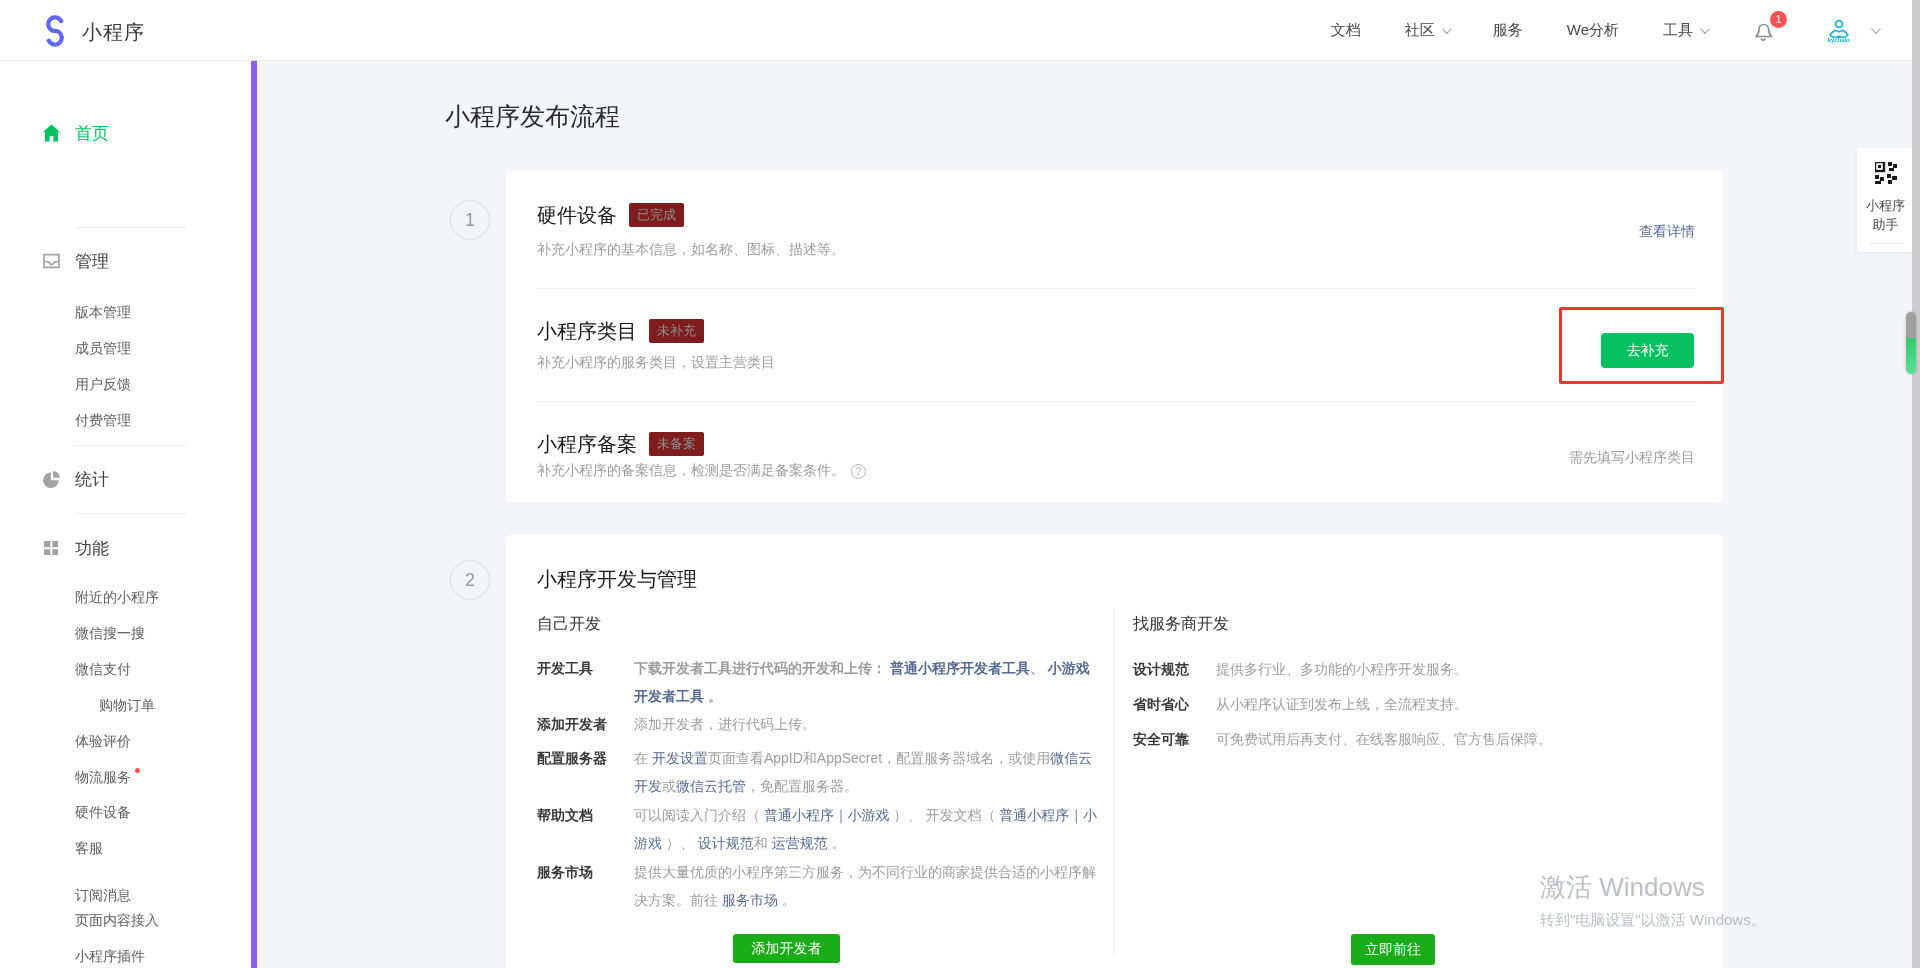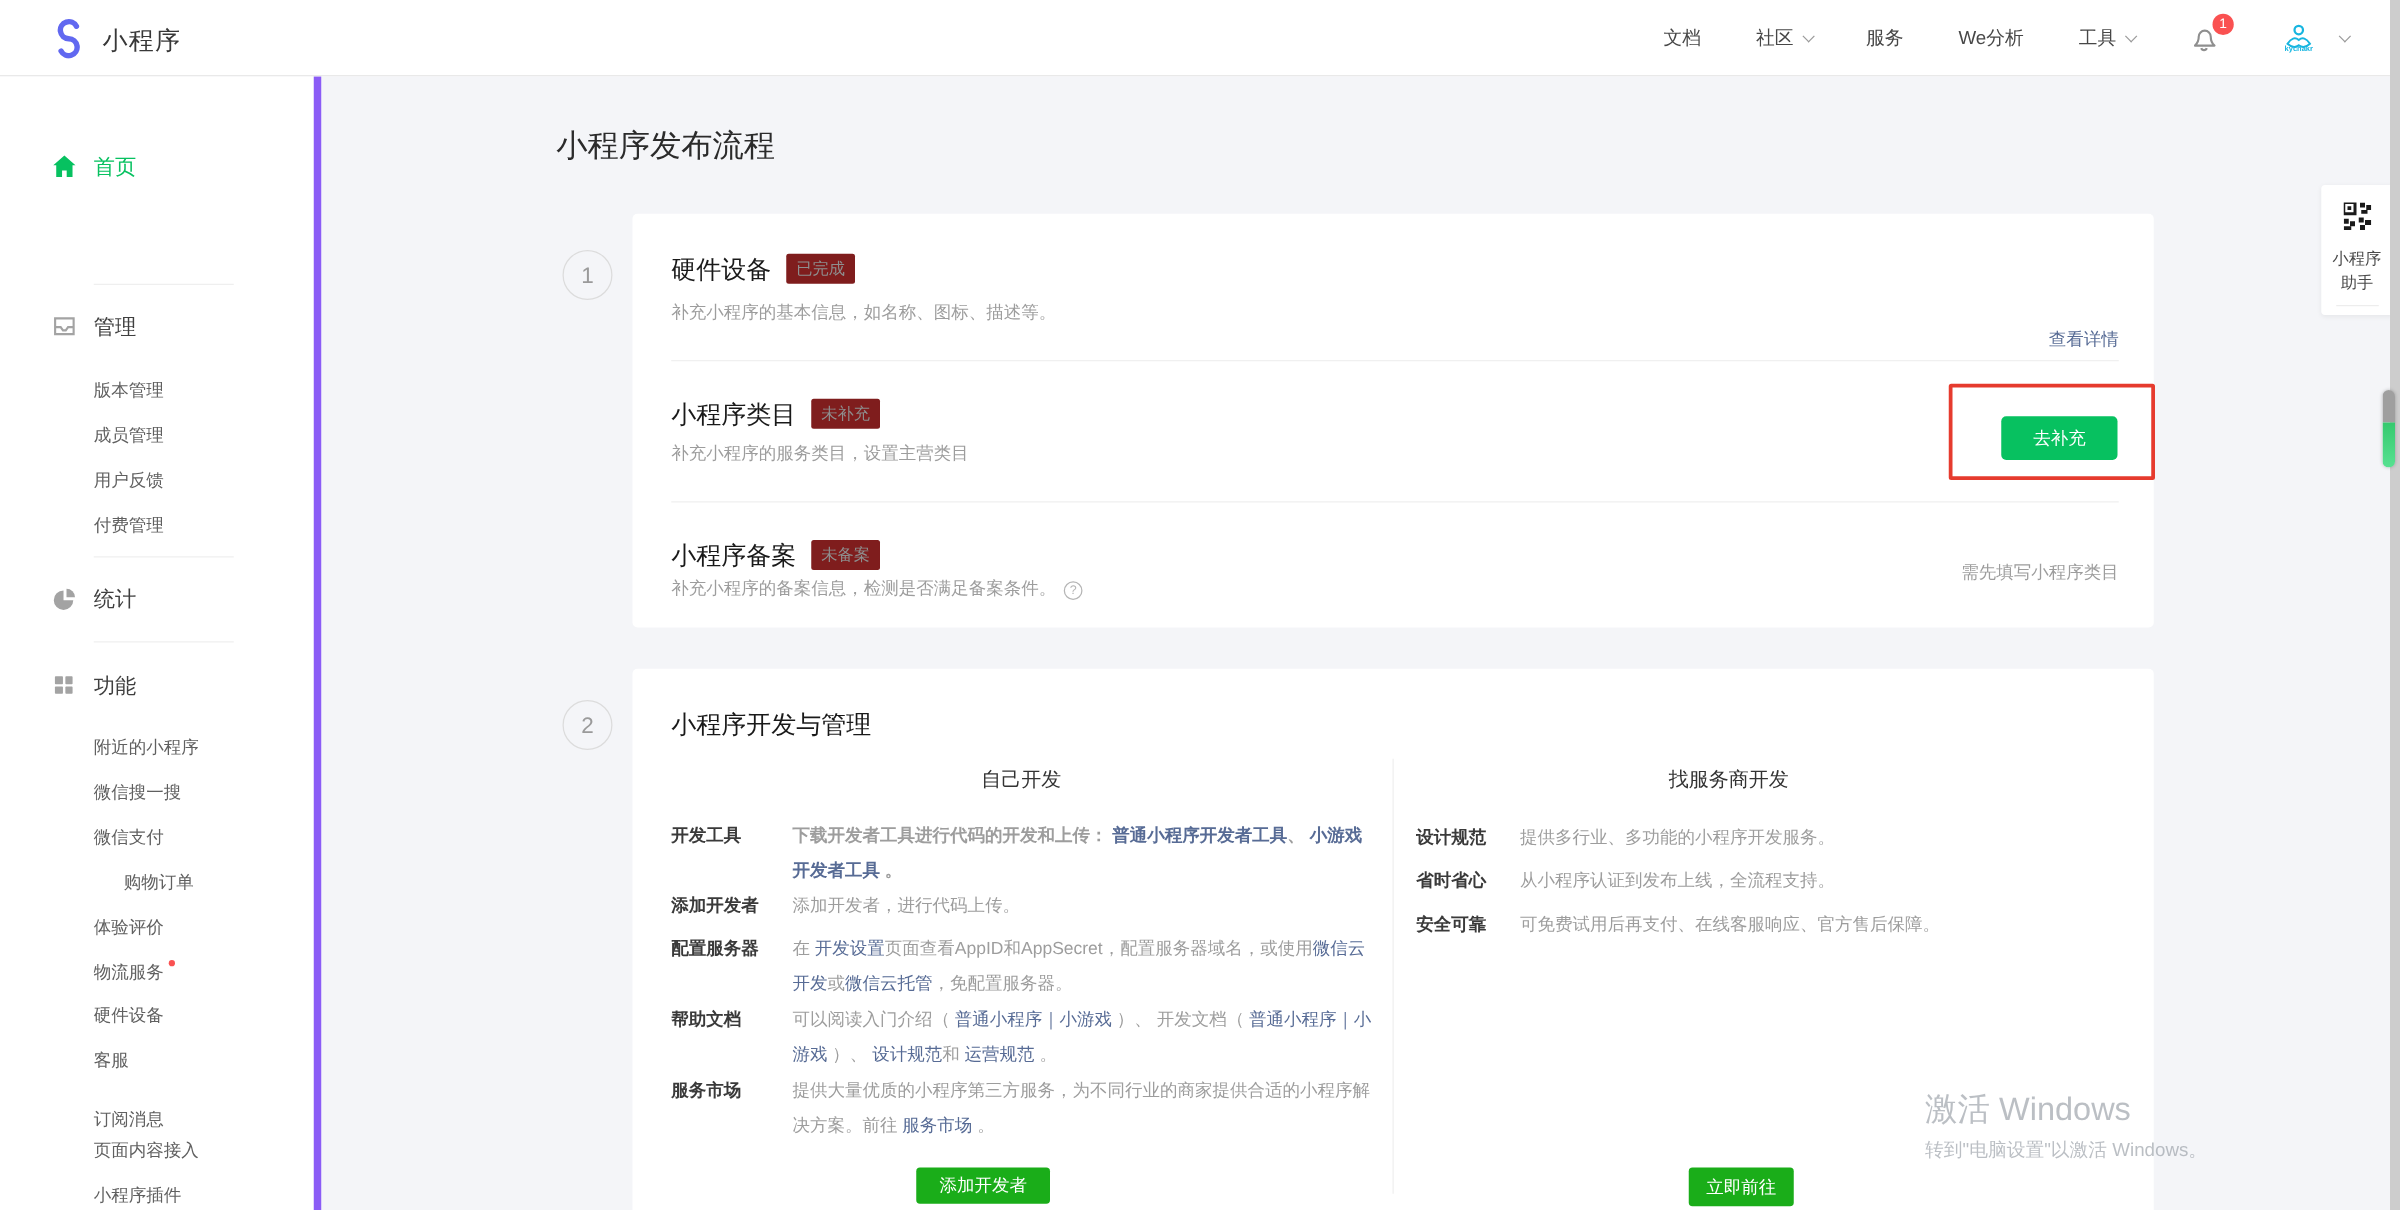--- a/index.html
+++ b/index.html
@@ -36,21 +36,21 @@
   .row-title { position:absolute; font-size:20px; font-weight:500; color:#191919; }
   .status-badge { display:inline-block; font-size:13px; color:#8e8e8e; background:#7f1d1d; border-radius:2px; padding:3px 8px; margin-left:12px; vertical-align:3px; font-weight:400;text-align:center; }
   .row-desc { position:absolute; font-size:14px; color:#9d9d9d; }
   .link { color:#576b95; cursor:pointer; }
   .h-div { position:absolute; left:31px; right:28px; border-top:1px solid #f0f0f0; }
   .btn-green { position:absolute; background:#07c160; color:#fff; font-size:14px; border:none; border-radius:4px; cursor:pointer; display:flex; align-items:center; justify-content:center; font-weight:500; }
   .btn-green2 { position:absolute; background:#1aad19; color:#fff; font-size:14px; border:none; border-radius:3px; cursor:pointer; display:flex; align-items:center; justify-content:center; font-weight:500; }
   .red-box { position:absolute; border:3px solid #e63b2e; border-radius:2px; }
   .right-note { position:absolute; right:28px; font-size:14px; color:#9d9d9d; }
   .info-icon { display:inline-block; width:15px; height:15px; border:1px solid #b5b5b5; border-radius:50%; color:#b5b5b5; font-size:10px; line-height:14px; text-align:center; margin-left:6px; vertical-align:0px; }
-  .col-header { position:absolute; font-size:16px; color:#333; text-align:center; font-weight:400; }
+  .col-header { position:absolute; font-size:16px; color:#333; font-weight:400; }
   .v-div { position:absolute; border-left:1px solid #f0f0f0; }
   .dev-row-label { position:absolute; left:0; font-size:14px; font-weight:bold; color:#3a3a3a; line-height:28px; }
   .dev-row-text { position:absolute; font-size:14px; color:#9d9d9d; line-height:28px; }
   .dev-row-text .lnk { color:#576b95; cursor:pointer; }
 
   
   .assistant { position:absolute; left:1857px; top:148px; width:57px; height:104px; background:#fff; border-radius:3px 0 0 3px; box-shadow:0 1px 4px rgba(0,0,0,0.06); display:flex; flex-direction:column; align-items:center; padding-top:14px; cursor:pointer; z-index:25; }
   .assistant-label { font-size:13px; color:#4a4a4a; text-align:center; line-height:19px; margin-top:8px; }
   .assistant-div { width:34px; border-top:1px solid #ededed; margin-top:9px; }
 
@@ -179,21 +179,21 @@
 
   </div>
 
   <h1 class="page-title">小程序发布流程</h1>
 
   <div class="step-circle" style="left:450px; top:200px;">1</div>
   <div class="card" style="top:171px; height:331px;">
 
     <div class="row-title" style="left:31px; top:31px;"><span>硬件设备</span><span class="status-badge">已完成</span></div>
     <div class="row-desc" style="left:31px; top:70px;">补充小程序的基本信息，如名称、图标、描述等。</div>
-    <span class="link" style="position:absolute; right:28px; top:52px; font-size:14px;margin-top:40px;">查看详情</span>
+    <span class="link" style="position:absolute; right:28px; top:52px; font-size:14px;">查看详情</span>
     <div class="h-div" style="top:117px;"></div>
 
     <div class="row-title" style="left:31px; top:147px;"><span>小程序类目</span><span class="status-badge">未补充</span></div>
     <div class="row-desc" style="left:31px; top:183px;">补充小程序的服务类目，设置主营类目</div>
     <div class="red-box" style="left:1053px; top:136px; width:165px; height:77px;"></div>
     <button class="btn-green" style="left:1095px; top:162px; width:93px; height:35px;">去补充</button>
     <div class="h-div" style="top:230px;"></div>
 
     <div class="row-title" style="left:31px; top:260px;"><span>小程序备案</span><span class="status-badge">未备案</span></div>
     <div class="row-desc" style="left:31px; top:291px;"><span>补充小程序的备案信息，检测是否满足备案条件。</span><span class="info-icon">?</span></div>

